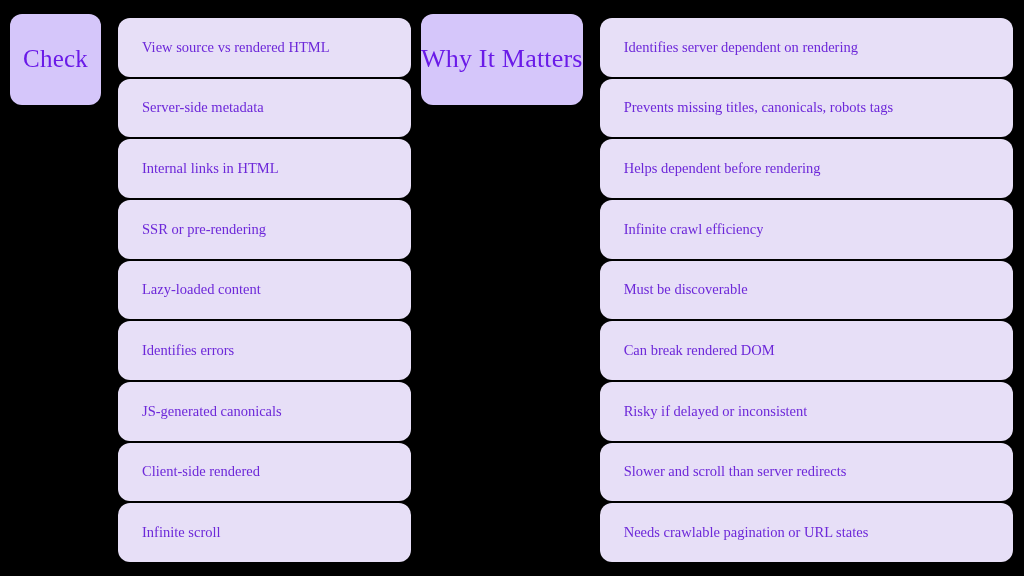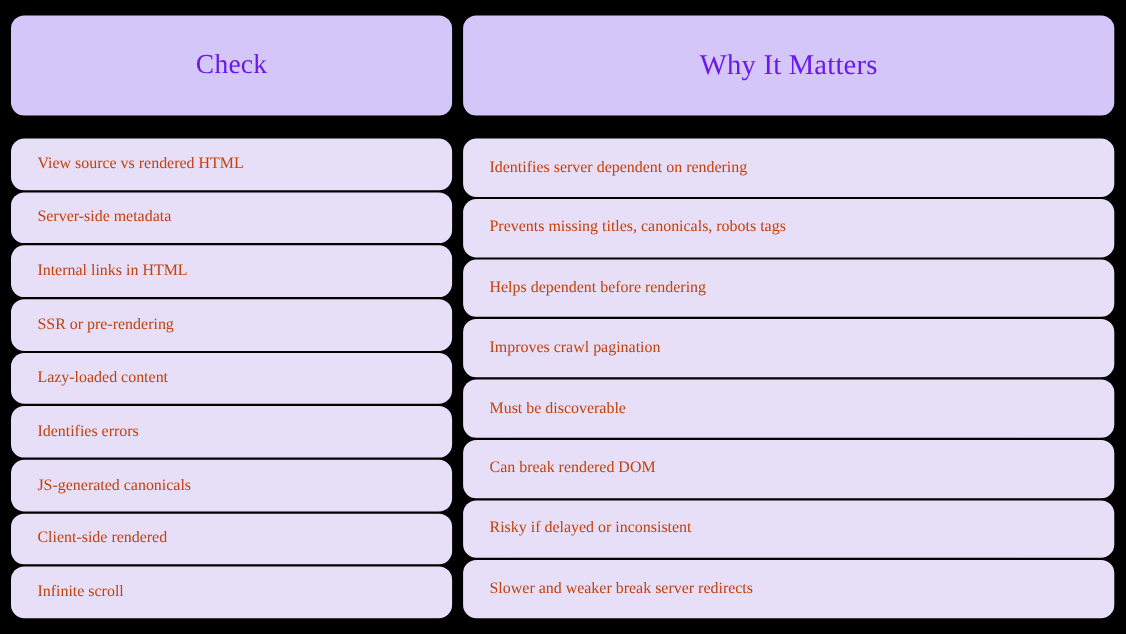--- a/index.html
+++ b/index.html
@@ -23,21 +23,21 @@
     box-sizing: border-box;
     display: flex;
     flex-direction: row;
     align-items: flex-start;
     padding: 14px 11px 14px 10px;
     gap: 10px;
   }
 
   .column {
     display: flex;
-    flex-direction: column;
+    flex-direction: row;
     gap: 17px;
     height: 548px;
     justify-content: space-between;
   }
 
   .column.col-check {
     width: 401px;
     flex: 0 0 401px;
   }
 
@@ -84,21 +84,21 @@
     min-height: 0;
     background: #e7dff7;
     border-radius: 12px;
     display: flex;
     align-items: center;
     box-sizing: border-box;
     padding: 0 18px 0 24px;
   }
 
   .cell-label {
-    color: #c2410c;
+    color: #6d28d9;
     font-size: 14.5px;
     line-height: 1.2;
     white-space: nowrap;
     overflow: hidden;
     text-overflow: ellipsis;
   }
 </style>
 </head>
 <body>
 
@@ -147,30 +147,33 @@
       <div class="data-cell">
         <span class="cell-label">Identifies server dependent on rendering</span>
       </div>
       <div class="data-cell">
         <span class="cell-label">Prevents missing titles, canonicals, robots tags</span>
       </div>
       <div class="data-cell">
         <span class="cell-label">Helps dependent before rendering</span>
       </div>
       <div class="data-cell">
-        <span class="cell-label">Improves crawl pagination</span>
+        <span class="cell-label">Infinite crawl efficiency</span>
       </div>
       <div class="data-cell">
         <span class="cell-label">Must be discoverable</span>
       </div>
       <div class="data-cell">
         <span class="cell-label">Can break rendered DOM</span>
       </div>
       <div class="data-cell">
         <span class="cell-label">Risky if delayed or inconsistent</span>
       </div>
       <div class="data-cell">
-        <span class="cell-label">Slower and weaker break server redirects</span>
+        <span class="cell-label">Slower and scroll than server redirects</span>
+      </div>
+      <div class="data-cell">
+        <span class="cell-label">Needs crawlable pagination or URL states</span>
       </div>
     </div>
   </div>
 
 </div>
 
 </body></html>

